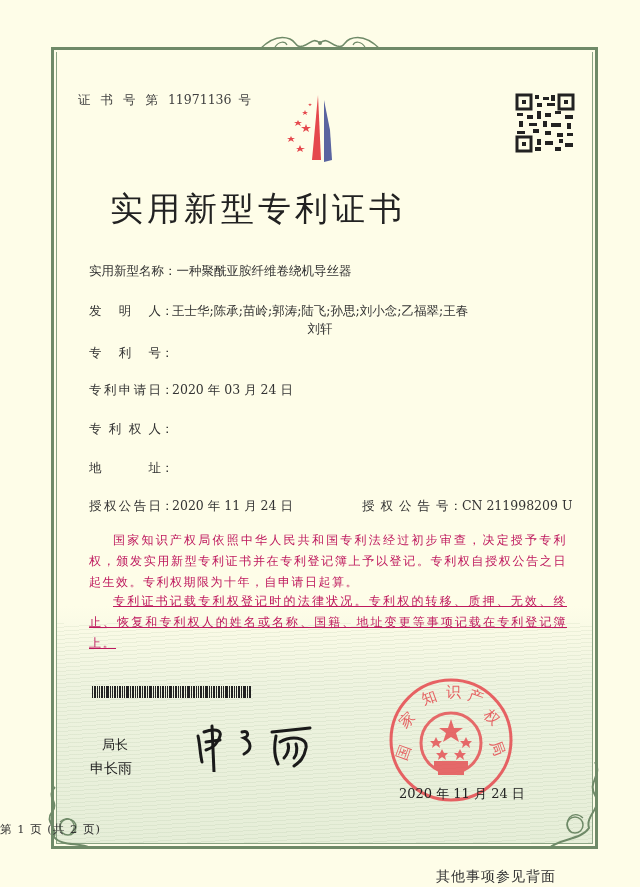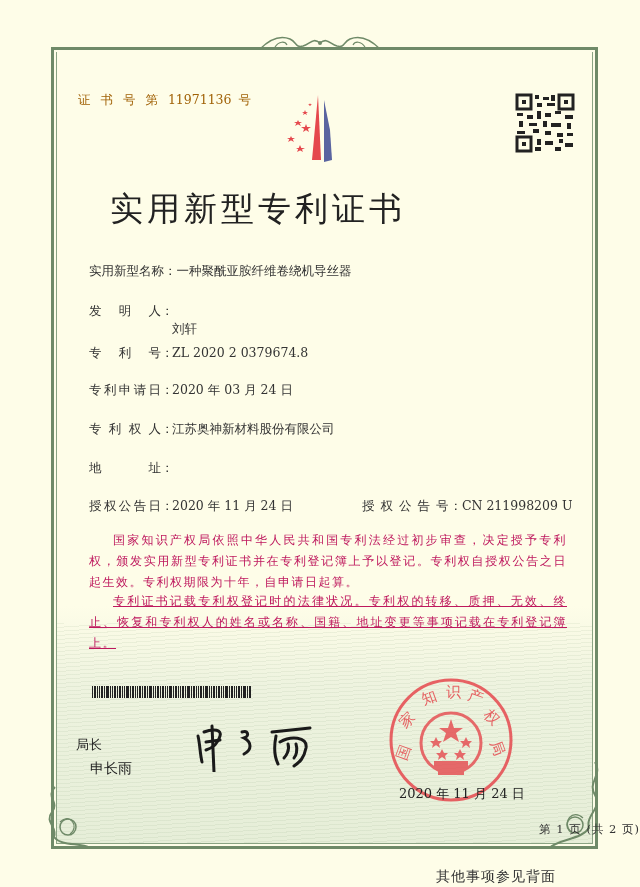--- a/index.html
+++ b/index.html
@@ -30,21 +30,21 @@
       background: repeating-linear-gradient(176deg, rgba(120,150,110,0.10) 0px, rgba(120,150,110,0.10) 1px, transparent 1px, transparent 4px);
     }
     .ornament-top {
       position: absolute; left: 255px; top: 31px; width: 130px; height: 22px;
     }
     .corner-bl { position: absolute; left: 40px; top: 782px; width: 75px; height: 70px; }
     .corner-br { position: absolute; left: 525px; top: 760px; width: 80px; height: 92px; }
 
     .cert-no {
       position: absolute; left: 78px; top: 92px;
-      font-size: 12.5px; letter-spacing: 3px; color: #a16207;
+      font-size: 12.5px; letter-spacing: 3px; color: #404040;
     }
     .cert-no .num { letter-spacing: 0; }
     .logo { position: absolute; left: 280px; top: 90px; width: 80px; height: 75px; }
     .qr { position: absolute; left: 515px; top: 93px; width: 60px; height: 60px; }
     .title {
       position: absolute; left: 0; width: 516px; top: 187px; text-align: center;
       font-family: "DejaVu Sans", "Liberation Sans", sans-serif;
       font-size: 33px; letter-spacing: 4px; color: #222; font-weight: normal;
     }
     .field {
@@ -54,26 +54,26 @@
     .spread { display: flex; justify-content: space-between; width: 72px; float: left; }
     .colon { float: left; width: 10px; }
     .label-wrap { display: inline-block; width: 83px; vertical-align: top; }
     .label-wrap::after { content: ""; display: block; clear: both; }
     .para {
       position: absolute; left: 89px; width: 478px;
       font-size: 12px; line-height: 21px; color: #be185d; letter-spacing: 1.5px;
       text-indent: 24px; text-align: justify;
     }
     .barcode { position: absolute; left: 92px; top: 686px; width: 160px; height: 12px; }
-    .director-title { position: absolute; left: 76px; top: 736px; font-family: "DejaVu Sans","Liberation Sans",sans-serif; font-size: 13px; color: #222; }
+    .director-title { position: absolute; left: 102px; top: 736px; font-family: "DejaVu Sans","Liberation Sans",sans-serif; font-size: 13px; color: #222; }
     .director-name { position: absolute; left: 90px; top: 760px; font-family: "DejaVu Sans","Liberation Sans",sans-serif; font-size: 14px; color: #222; }
     .signature { position: absolute; left: 190px; top: 722px; width: 130px; height: 50px; }
     .seal { position: absolute; left: 386px; top: 675px; width: 130px; height: 130px; }
     .seal-date { position: absolute; left: 399px; top: 785px; font-size: 13px; color: #222; }
-    .page-no { position: absolute; left: 0; width: 640px; top: 822px; text-align: right; font-size: 11.5px; color: #333; letter-spacing: 1px; }
+    .page-no { position: absolute; left: 0; width: 640px; top: 822px; text-align: left; font-size: 11.5px; color: #333; letter-spacing: 1px; }
     .footer { position: absolute; left: 0; width: 556px; top: 868px; text-align: right; font-size: 14px; color: #333; letter-spacing: 1px; }
   </style>
 </head>
 <body>
 
 <div class="frame"></div>
 <div class="inner">
   <div class="waves"></div>
 </div>
 
@@ -158,33 +158,33 @@
 </div>
 
 <div class="field" style="top:302px;">
   <span class="label-wrap">
     <span class="spread">
       <span>发</span>
       <span>明</span>
       <span>人</span>
     </span><span class="colon">：</span>
   </span><span class="val">
-    <br>
+    <span>王士华;陈承;苗岭;郭涛;陆飞;孙思;刘小念;乙福翠;王春</span><br>
     <span>刘轩</span>
   </span>
 </div>
 
 <div class="field" style="top:344px;">
   <span class="label-wrap">
     <span class="spread">
       <span>专</span>
       <span>利</span>
       <span>号</span>
     </span><span class="colon">：</span>
-  </span><span class="val">ZL 2020 2 0379674.8</span>
+  </span>
 </div>
 
 <div class="field" style="top:381px;">
   <span class="label-wrap">
     <span class="spread">
       <span>专</span>
       <span>利</span>
       <span>申</span>
       <span>请</span>
       <span>日</span>
@@ -193,21 +193,21 @@
 </div>
 
 <div class="field" style="top:420px;">
   <span class="label-wrap">
     <span class="spread">
       <span>专</span>
       <span>利</span>
       <span>权</span>
       <span>人</span>
     </span><span class="colon">：</span>
-  </span><span class="val">江苏奥神新材料股份有限公司</span>
+  </span>
 </div>
 
 <div class="field" style="top:459px;">
   <span class="label-wrap">
     <span class="spread">
       <span>地</span>
       <span>址</span>
     </span><span class="colon">：</span>
   </span>
 </div>

